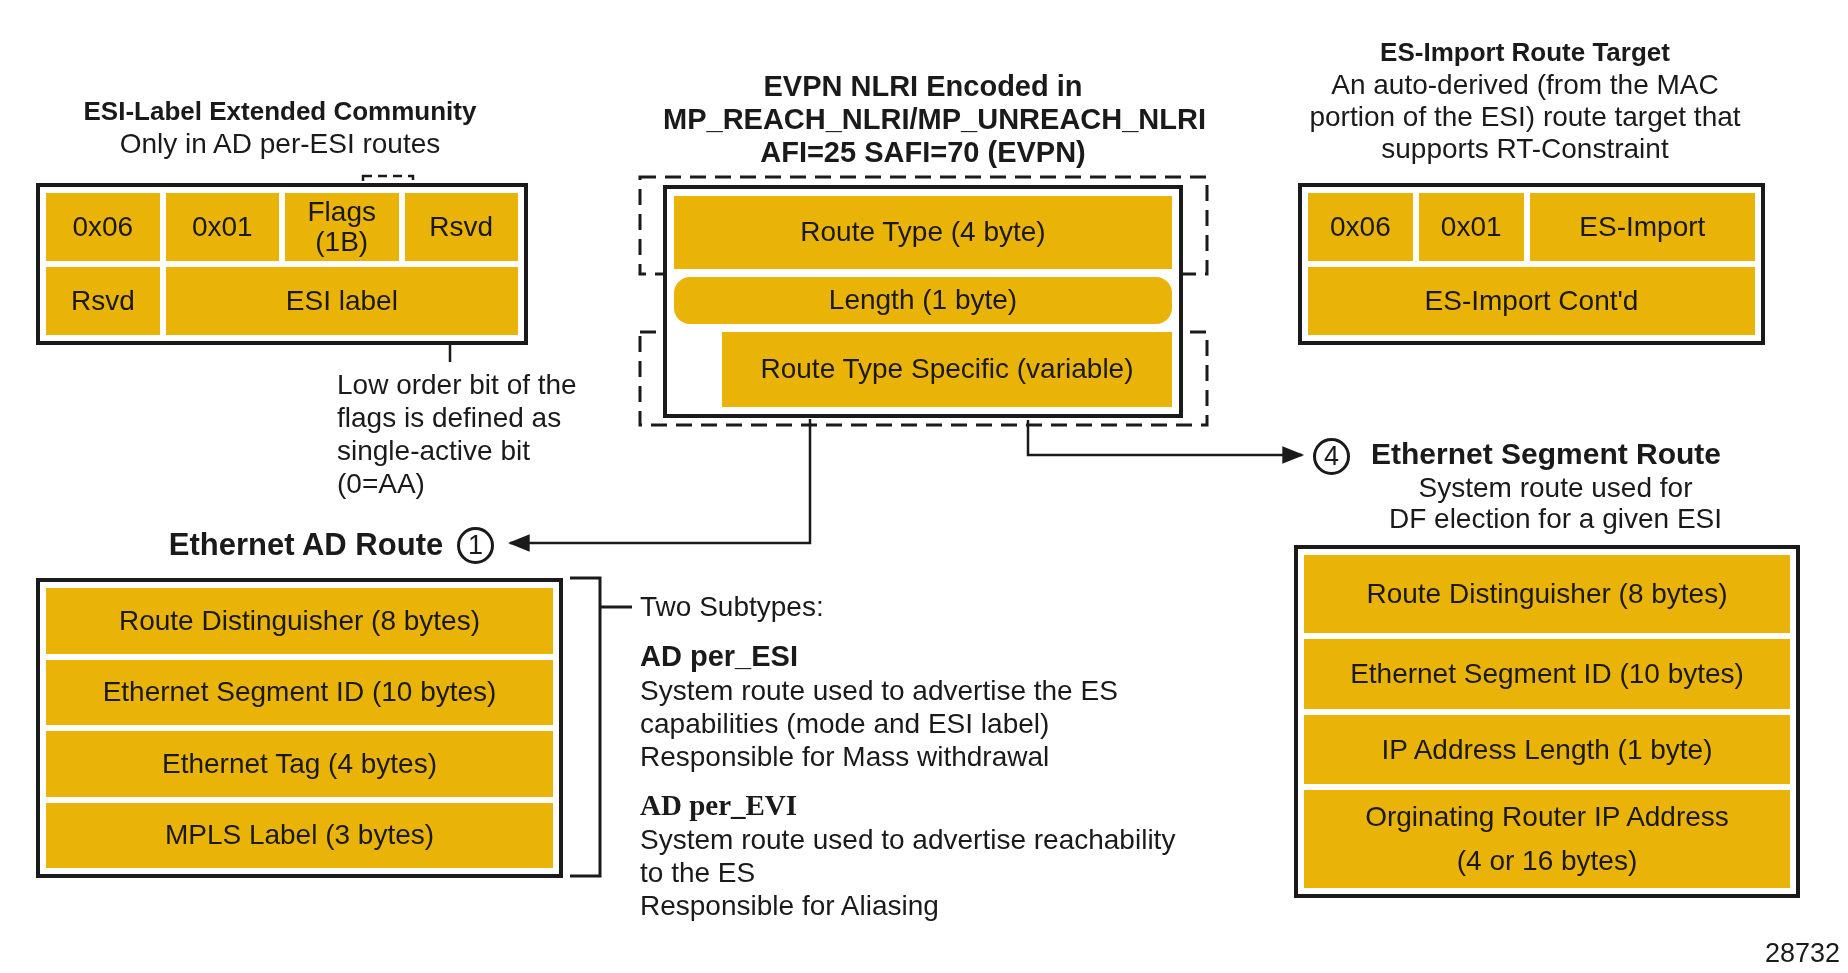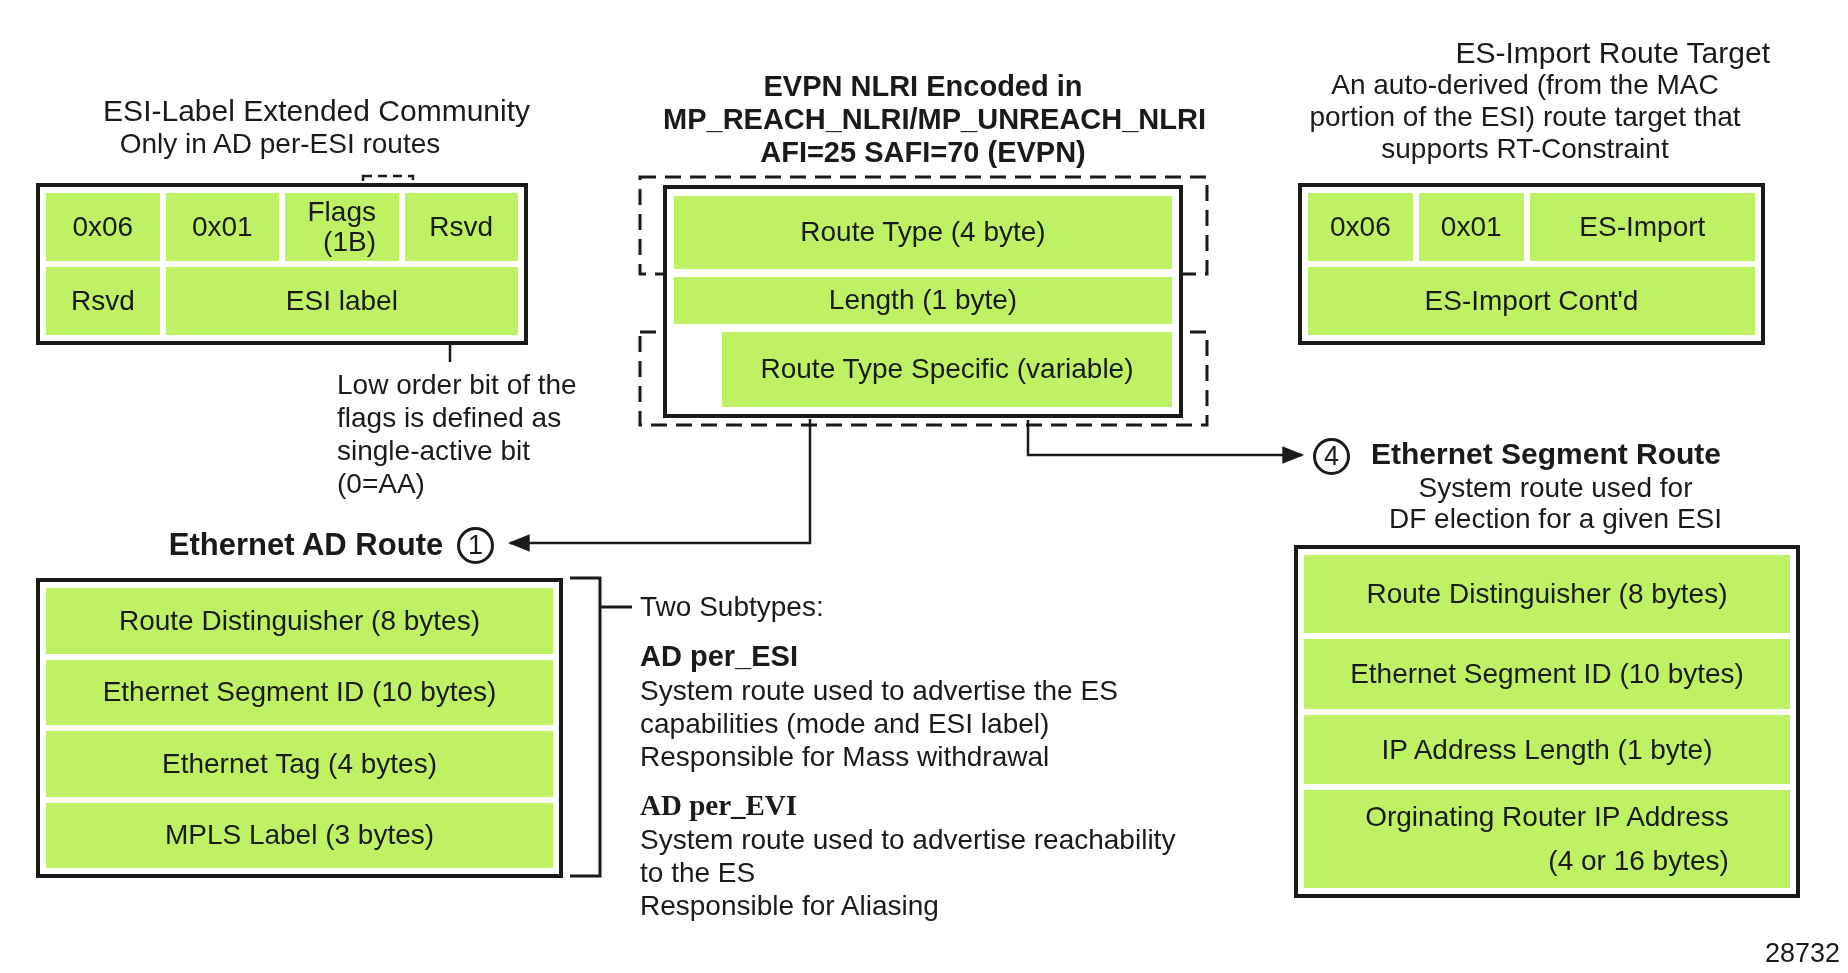--- a/index.html
+++ b/index.html
@@ -11,25 +11,25 @@
   .pre{white-space:pre-line;}
   .center{text-align:center;}
 
   
   .ftable{
     position:absolute;border:4px solid #1a1a1a;background:#ffffff;
     padding:6px;display:flex;flex-direction:column;gap:6px;box-sizing:border-box;
   }
   .frow{display:flex;flex:1;gap:6px;min-height:0;}
   .fcell{
-    background:#bef264;display:flex;align-items:center;justify-content:center;
-    text-align:right;font-size:28px;line-height:30px;flex:1;min-width:0;
+    background:#eab308;display:flex;align-items:center;justify-content:center;
+    text-align:center;font-size:28px;line-height:30px;flex:1;min-width:0;
   }
 
-  .title-lg{font-size:30px;font-weight:normal;line-height:34px;text-align:right;}
+  .title-lg{font-size:26px;font-weight:bold;line-height:34px;}
   .title-md{font-size:29px;font-weight:bold;line-height:33px;}
   .sub{font-size:28px;line-height:32px;}
   .body-txt{font-size:28px;line-height:33px;}
 
   .badge{
     position:absolute;width:37px;height:37px;border:3px solid #1a1a1a;border-radius:50%;
     display:flex;align-items:center;justify-content:center;font-size:27px;background:#fff;
     box-sizing:border-box;
   }
   #overlay{position:absolute;left:0;top:0;width:1848px;height:973px;pointer-events:none;}
@@ -77,21 +77,21 @@
 flags is defined as
 single-active bit
 (0=AA)</div>
 
   <div class="abs center title-md pre" style="left:663px;top:70px;width:520px;">EVPN NLRI Encoded in
 MP_REACH_NLRI/MP_UNREACH_NLRI
 AFI=25 SAFI=70 (EVPN)</div>
 
   <div class="ftable" style="left:663px;top:185px;width:520px;height:233px;padding:7px;gap:8px;">
     <div class="fcell" style="flex:1.55;">Route Type (4 byte)</div>
-    <div class="fcell" style="flex:1;">Length (1 byte)</div>
+    <div class="fcell" style="flex:1;border-radius:16px;">Length (1 byte)</div>
     <div class="fcell" style="flex:1.6;margin-left:48px;">Route Type Specific (variable)</div>
   </div>
 
   <div class="abs center" style="left:1280px;top:36px;width:490px;">
     <div class="title-lg" style="line-height:33px;">ES-Import Route Target</div>
     <div class="sub pre">An auto-derived (from the MAC
 portion of the ESI) route target that
 supports RT-Constraint</div>
   </div>
 

